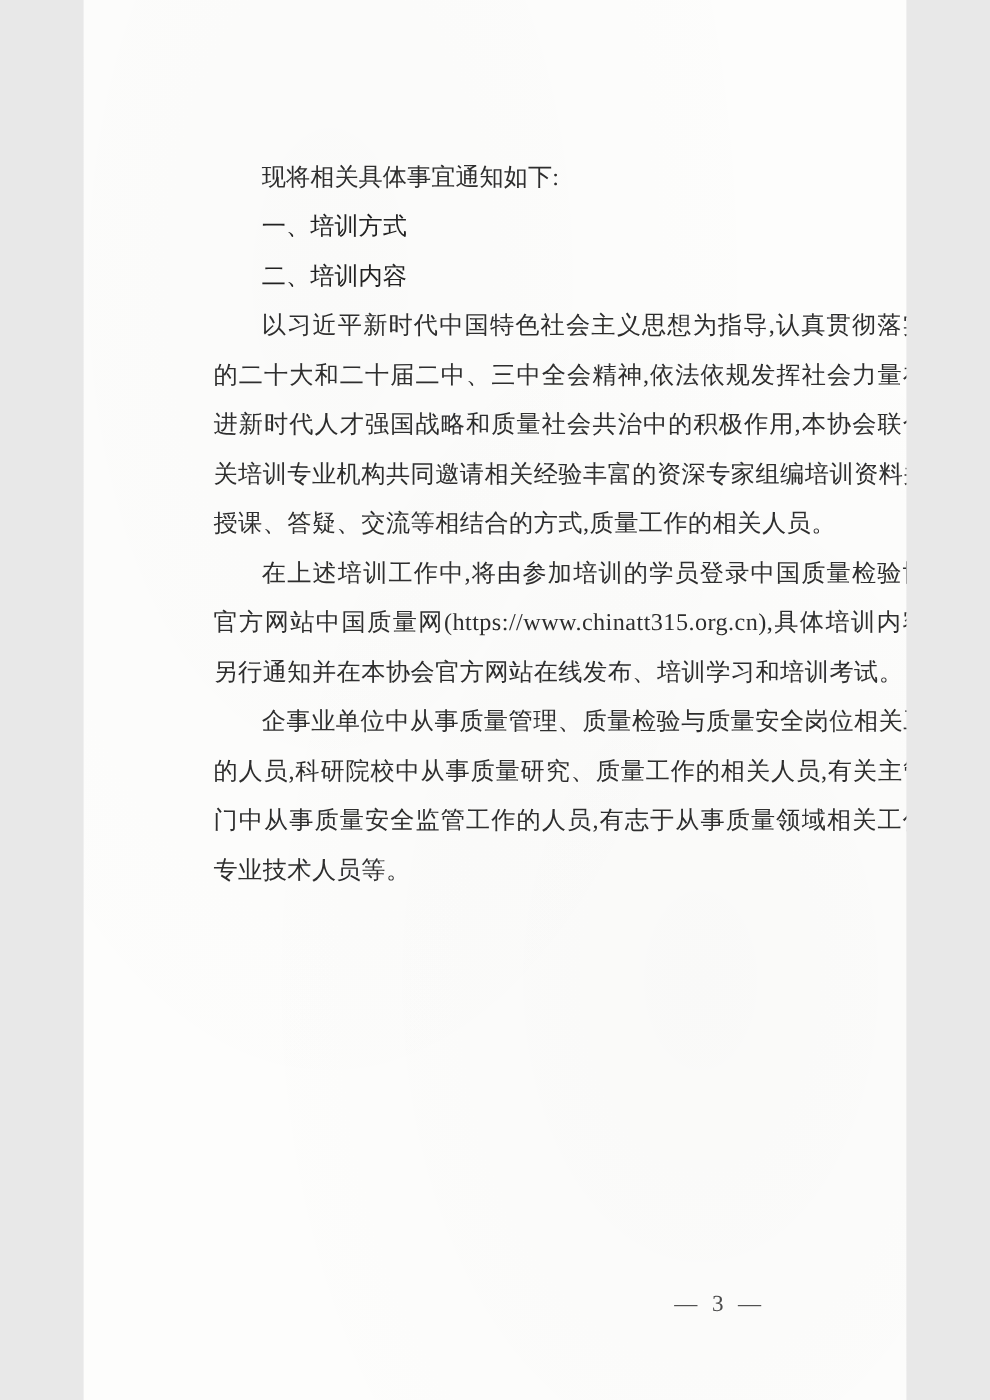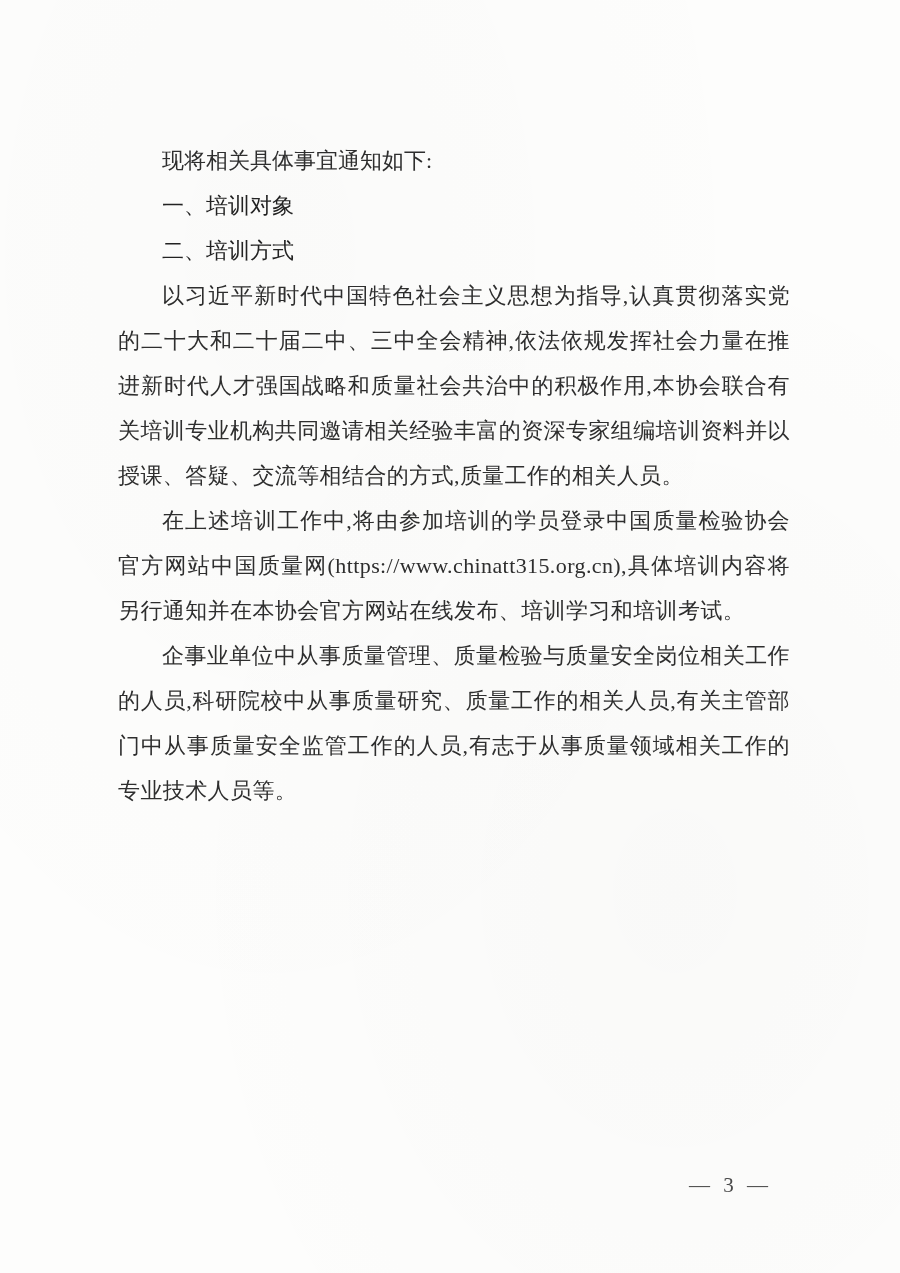--- a/index.html
+++ b/index.html
@@ -2,21 +2,21 @@
 <html lang="zh"><head>
 <meta charset="utf-8">
 <style>
   html, body {
     margin: 0;
     padding: 0;
     background: #e8e8e8;
   }
   .page {
     position: relative;
-    width: 900px;
+    width: 748px;
     height: 1273px;
     margin: 0 auto;
     background: #fdfdfc;
     background-image:
       radial-gradient(ellipse at 30% 20%, rgba(0,0,0,0.012), transparent 60%),
       radial-gradient(ellipse at 75% 70%, rgba(0,0,0,0.015), transparent 55%);
     color: #2e2e2e;
     overflow: hidden;
     box-sizing: border-box;
     font-family: "Liberation Serif", "DejaVu Serif", serif;
@@ -64,24 +64,24 @@
   }
 </style>
 </head>
 <body>
 
 <div class="page">
   <div class="content">
 
     <p class="intro">现将相关具体事宜通知如下:</p>
 
-    <h2 class="heading">一、培训对象</h2>
+    <h2 class="heading">一、培训方式</h2>
 
 
-    <h2 class="heading">二、培训方式</h2>
+    <h2 class="heading">二、培训内容</h2>
 
     <p class="para">以习近平新时代中国特色社会主义思想为指导,认真贯彻落实党的二十大和二十届二中、三中全会精神,依法依规发挥社会力量在推进新时代人才强国战略和质量社会共治中的积极作用,本协会联合有关培训专业机构共同邀请相关经验丰富的资深专家组编培训资料并以授课、答疑、交流等相结合的方式,质量工作的相关人员。</p>
 
     <p class="para">在上述培训工作中,将由参加培训的学员登录中国质量检验协会官方网站中国质量网(https://www.chinatt315.org.cn),具体培训内容将另行通知并在本协会官方网站在线发布、培训学习和培训考试。</p>
 
 
     <p class="para">企事业单位中从事质量管理、质量检验与质量安全岗位相关工作的人员,科研院校中从事质量研究、质量工作的相关人员,有关主管部门中从事质量安全监管工作的人员,有志于从事质量领域相关工作的专业技术人员等。</p>
 
   </div>
 

